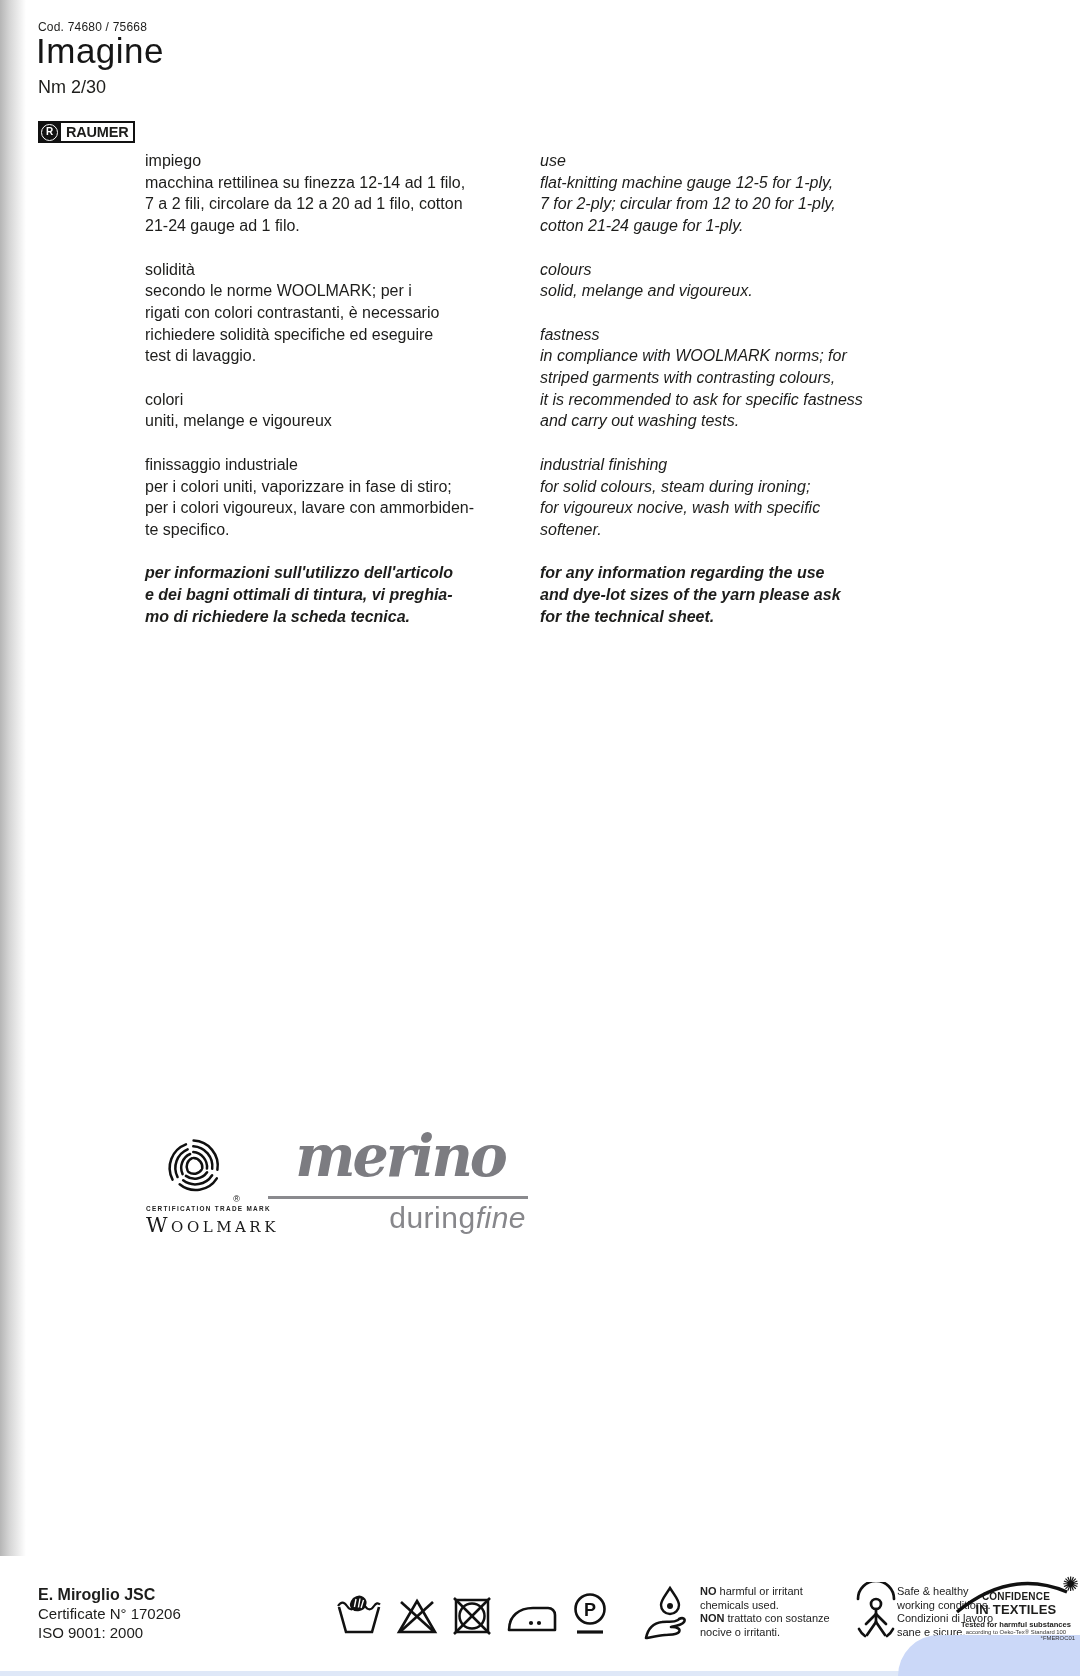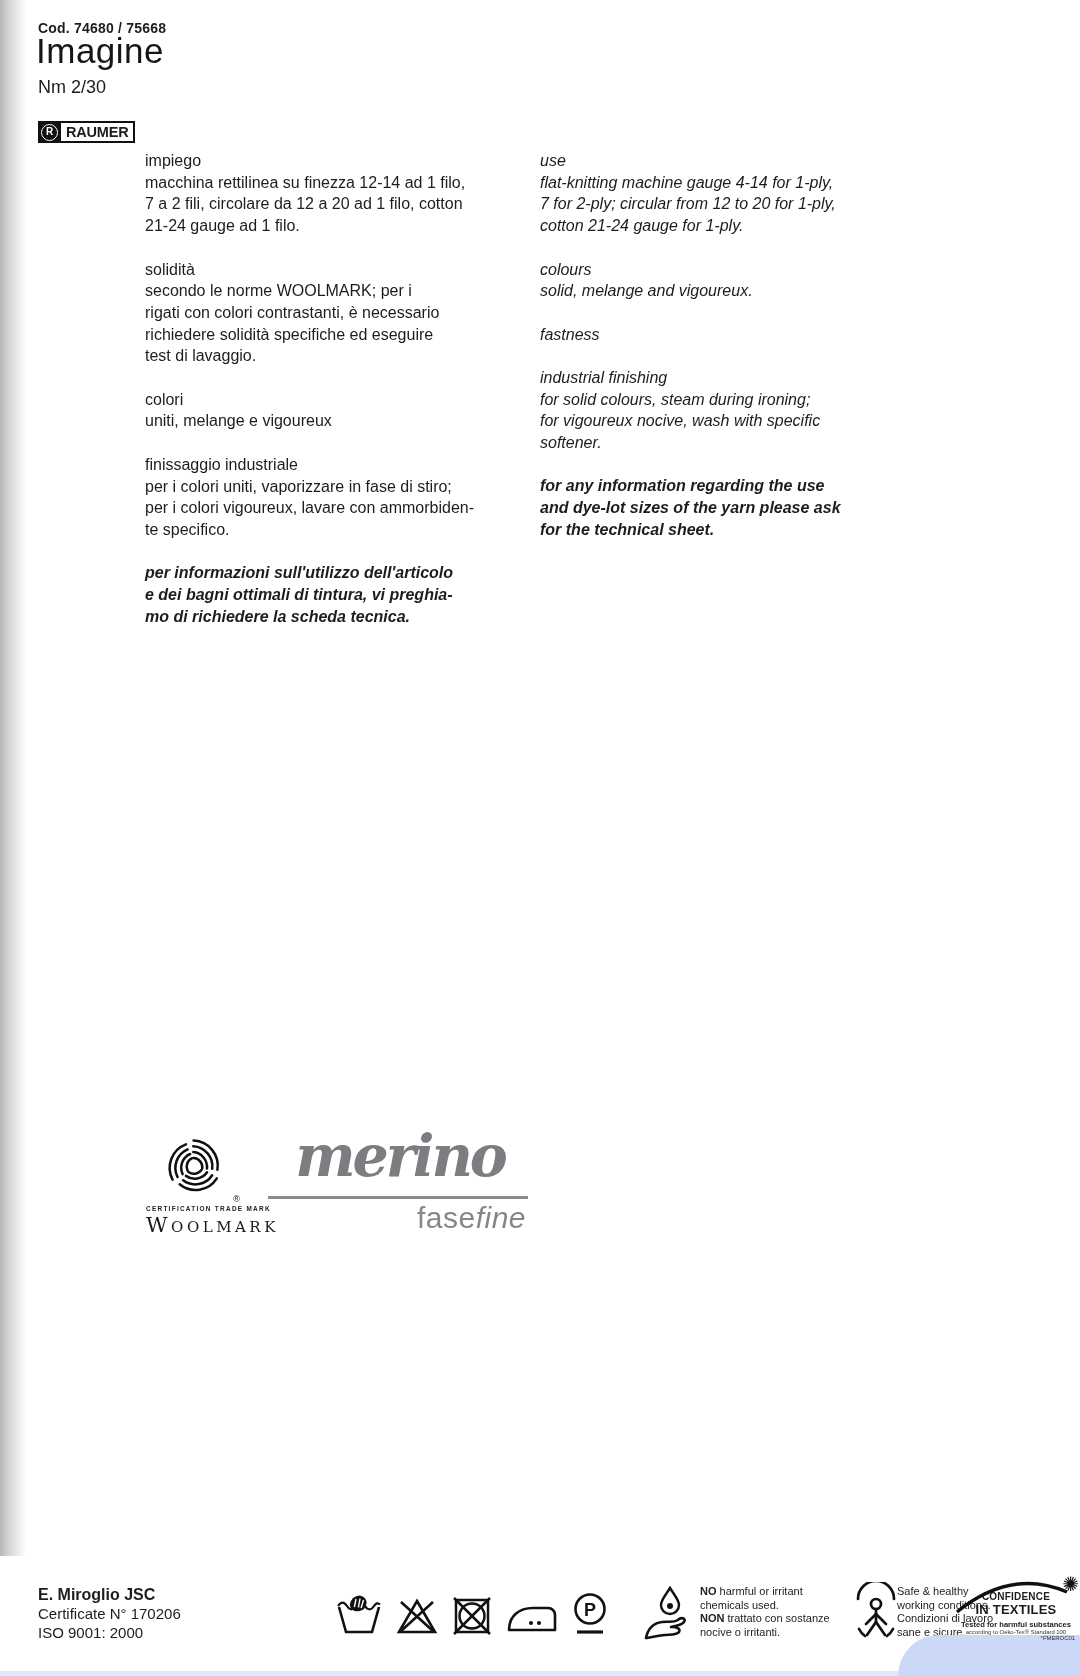--- a/index.html
+++ b/index.html
@@ -7,21 +7,21 @@
     position:relative;width:1080px;height:1676px;margin:0 auto;
     background:#ffffff;overflow:hidden;
     font-family:"Liberation Sans",sans-serif;color:#1d1d1b;
   }
   .abs{position:absolute;}
   
   .edge-shadow{left:0;top:0;width:26px;height:1556px;
     background:linear-gradient(to right,#9d9d9d 0%,#c6c6c6 35%,rgba(255,255,255,0) 100%);
     opacity:.75;}
   
-  .code{left:38px;top:20px;font-size:14px;font-weight:bold;letter-spacing:.2px;}
+  .code{left:38px;top:20px;font-size:12px;font-weight:normal;letter-spacing:.2px;}
   .title{left:36px;top:31px;font-size:35px;letter-spacing:.5px;color:#161616;}
   .ycount{left:38px;top:77px;font-size:18px;}
   .comp{left:538px;top:21px;font-size:15.5px;line-height:19.5px;color:#333;white-space:pre-line;}
   
   .raumer{left:38px;top:121px;display:flex;align-items:stretch;height:22px;}
   .raumer .sq{width:23px;height:22px;background:#111;display:flex;align-items:center;justify-content:center;}
   .raumer .circ{width:15px;height:15px;border:1.8px solid #fff;border-radius:50%;
     display:flex;align-items:center;justify-content:center;
     color:#fff;font-size:10px;font-weight:bold;line-height:1;}
   .raumer .bx{border:2px solid #111;border-left:none;background:#fff;display:flex;align-items:center;
@@ -111,30 +111,34 @@
 te specifico.</div>
     </div>
     <div class="note">per informazioni sull'utilizzo dell'articolo
 e dei bagni ottimali di tintura, vi preghia-
 mo di richiedere la scheda tecnica.</div>
   </div>
 
   <div class="abs col col-en">
     <div class="sec">
       <div class="h">use</div>
-      <div class="b">flat-knitting machine gauge 4-14 for 1-ply,
+      <div class="b">flat-knitting machine gauge 12-5 for 1-ply,
 7 for 2-ply; circular from 12 to 20 for 1-ply,
 cotton 21-24 gauge  for 1-ply.</div>
     </div>
     <div class="sec">
       <div class="h">colours</div>
       <div class="b">solid, melange and vigoureux.</div>
     </div>
     <div class="sec">
       <div class="h">fastness</div>
+      <div class="b">in compliance with WOOLMARK norms; for
+striped garments with contrasting colours,
+it is recommended to ask for specific fastness
+and carry out washing tests.</div>
     </div>
     <div class="sec">
       <div class="h">industrial finishing</div>
       <div class="b">for solid colours, steam during ironing;
 for vigoureux nocive,  wash with specific
 softener.</div>
     </div>
     <div class="note">for any information regarding the use
 and dye-lot sizes of the yarn please ask
 for the technical sheet.</div>
@@ -163,21 +167,21 @@
         </g>
       </g>
     </svg>
     <span class="reg">®</span>
     <div class="wm-caption">CERTIFICATION TRADE MARK</div>
     <div class="wm-name">Woolmark</div>
   </div>
 
   <div class="abs merino-script">merino</div>
   <div class="abs merino-rule"></div>
-  <div class="abs merino-sub"><span>fase</span><span class="it">fine</span></div>
+  <div class="abs merino-sub"><span>during</span><span class="it">fine</span></div>
 
   <div class="abs company">
     <div class="co">E. Miroglio JSC</div>
     <div>Certificate N° 170206</div>
     <div>ISO 9001: 2000</div>
   </div>
 
   <div class="abs care-row">
     <span>
       <svg width="46" height="44" viewBox="0 0 46 44">

